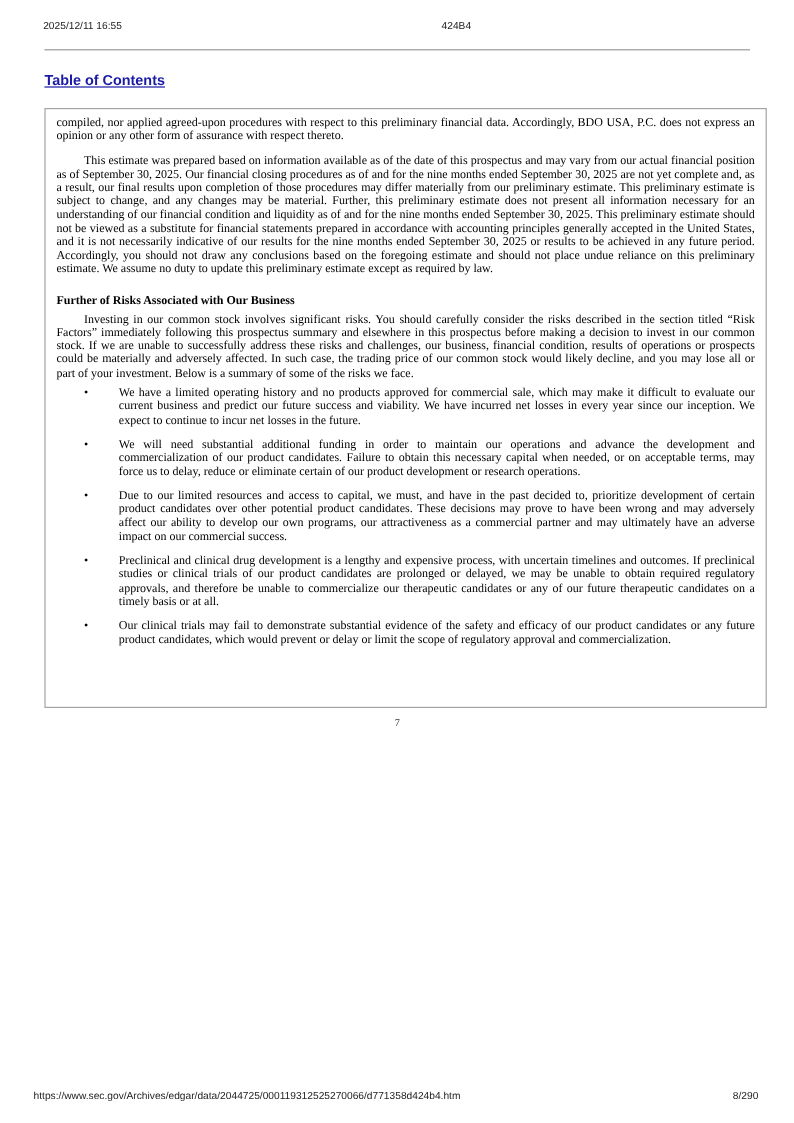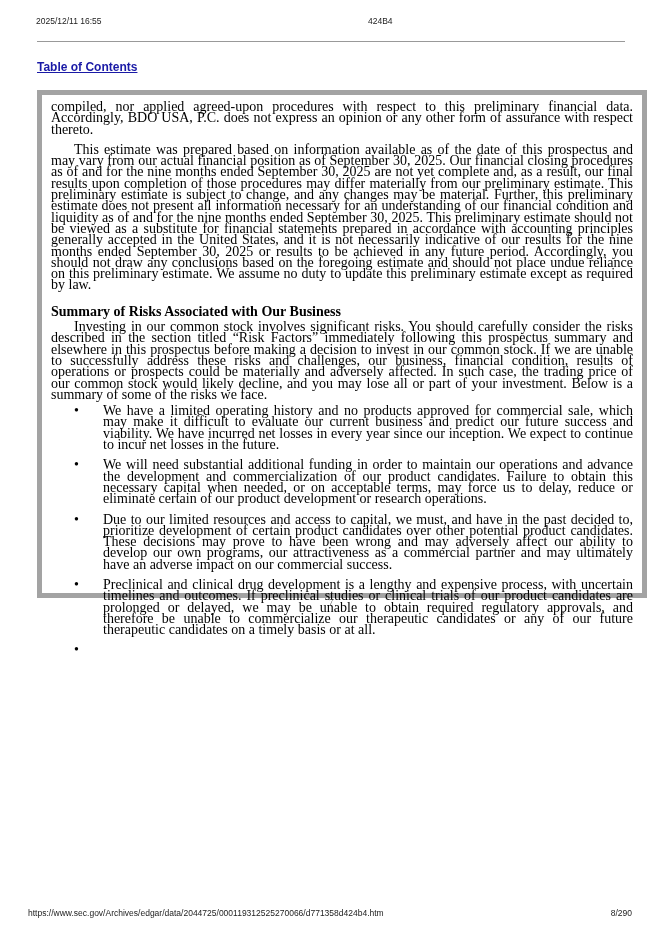--- a/index.html
+++ b/index.html
@@ -50,24 +50,24 @@
       color: #1a1aa6;
       text-decoration: underline;
       cursor: pointer;
     }
     .content-box {
       position: absolute;
       top: 90px;
       left: 37px;
       width: 582px;
       height: 484px;
-      border: 5px solid #a3a3a3;
+      border: 1px solid #a3a3a3;
       padding: 6px 9px 8px 9px;
       box-sizing: content-box;
-      font-size: 14px;
+      font-size: 10px;
       line-height: 11.3px;
       text-align: justify;
     }
     .content-box p {
       margin: 0 0 9px 0;
     }
     .indent {
       text-indent: 23px;
     }
     .section-heading {
@@ -129,21 +129,21 @@
 </div>
 
 <div class="hr"></div>
 
 <a class="toc-link">Table of Contents</a>
 
 <div class="content-box">
   <p>compiled, nor applied agreed-upon procedures with respect to this preliminary financial data. Accordingly, BDO USA, P.C. does not express an opinion or any other form of assurance with respect thereto.</p>
   <p class="indent">This estimate was prepared based on information available as of the date of this prospectus and may vary from our actual financial position as of September 30, 2025. Our financial closing procedures as of and for the nine months ended September 30, 2025 are not yet complete and, as a result, our final results upon completion of those procedures may differ materially from our preliminary estimate. This preliminary estimate is subject to change, and any changes may be material. Further, this preliminary estimate does not present all information necessary for an understanding of our financial condition and liquidity as of and for the nine months ended September 30, 2025. This preliminary estimate should not be viewed as a substitute for financial statements prepared in accordance with accounting principles generally accepted in the United States, and it is not necessarily indicative of our results for the nine months ended September 30, 2025 or results to be achieved in any future period. Accordingly, you should not draw any conclusions based on the foregoing estimate and should not place undue reliance on this preliminary estimate. We assume no duty to update this preliminary estimate except as required by law.</p>
 
-  <p class="section-heading">Summary of Risks Associated with Our Business</p>
+  <p class="section-heading">Further of Risks Associated with Our Business</p>
   <p class="indent" style="margin-bottom:0;">Investing in our common stock involves significant risks. You should carefully consider the risks described in the section titled “Risk Factors” immediately following this prospectus summary and elsewhere in this prospectus before making a decision to invest in our common stock. If we are unable to successfully address these risks and challenges, our business, financial condition, results of operations or prospects could be materially and adversely affected. In such case, the trading price of our common stock would likely decline, and you may lose all or part of your investment. Below is a summary of some of the risks we face.</p>
 
   <ul class="bullets">
     <li>
       <span class="bullet">•</span>
       <span>We have a limited operating history and no products approved for commercial sale, which may make it difficult to evaluate our current business and predict our future success and viability. We have incurred net losses in every year since our inception. We expect to continue to incur net losses in the future.</span>
     </li>
     <li>
       <span class="bullet">•</span>
       <span>We will need substantial additional funding in order to maintain our operations and advance the development and commercialization of our product candidates. Failure to obtain this necessary capital when needed, or on acceptable terms, may force us to delay, reduce or eliminate certain of our product development or research operations.</span>
@@ -151,20 +151,21 @@
     <li>
       <span class="bullet">•</span>
       <span>Due to our limited resources and access to capital, we must, and have in the past decided to, prioritize development of certain product candidates over other potential product candidates. These decisions may prove to have been wrong and may adversely affect our ability to develop our own programs, our attractiveness as a commercial partner and may ultimately have an adverse impact on our commercial success.</span>
     </li>
     <li>
       <span class="bullet">•</span>
       <span>Preclinical and clinical drug development is a lengthy and expensive process, with uncertain timelines and outcomes. If preclinical studies or clinical trials of our product candidates are prolonged or delayed, we may be unable to obtain required regulatory approvals, and therefore be unable to commercialize our therapeutic candidates or any of our future therapeutic candidates on a timely basis or at all.</span>
     </li>
     <li>
       <span class="bullet">•</span>
+      <span>Our clinical trials may fail to demonstrate substantial evidence of the safety and efficacy of our product candidates or any future product candidates, which would prevent or delay or limit the scope of regulatory approval and commercialization.</span>
     </li>
   </ul>
 </div>
 
 <div class="page-number">7</div>
 
 <div class="print-footer">
   <span class="url">https://www.sec.gov/Archives/edgar/data/2044725/000119312525270066/d771358d424b4.htm</span>
   <span class="pages">8/290</span>
 </div>

